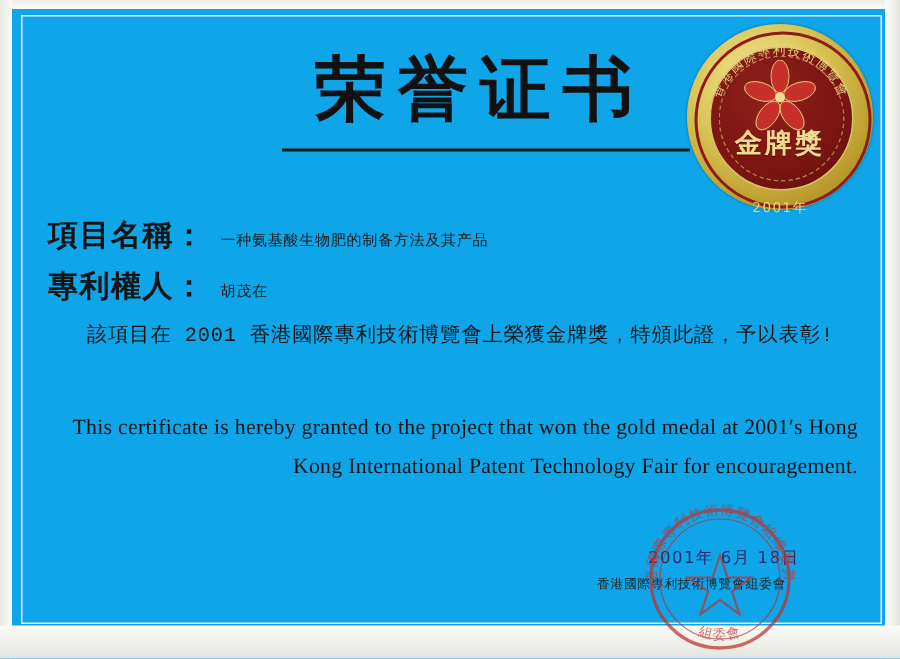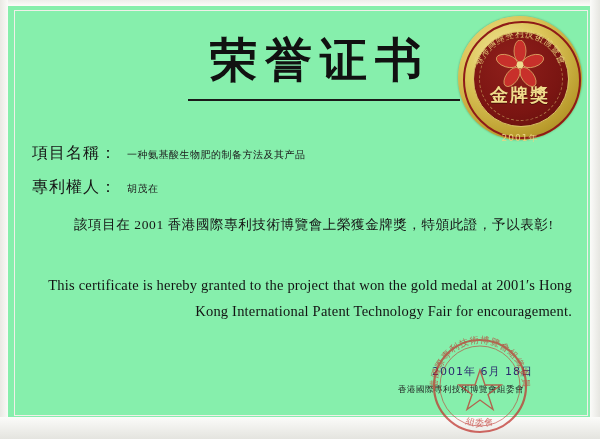--- a/index.html
+++ b/index.html
@@ -11,21 +11,21 @@
     height: 439px;
     overflow: hidden;
     font-family: "Liberation Serif", serif;
     background: #ffffff;
   }
 
   #certificate {
     position: relative;
     width: 600px;
     height: 439px;
-    background: #86efac;
+    background: #0ea5e9;
     overflow: hidden;
   }
 
   
   .scan-edge-left {
     position: absolute;
     left: 0; top: 0;
     width: 8px; height: 439px;
     background: linear-gradient(to right, #e9e9e4, #fafaf7);
   }
@@ -162,43 +162,43 @@
   }
 
   
   .field-row {
     position: absolute;
     left: 32px;
     white-space: nowrap;
   }
   .field-label {
     font-family: "DejaVu Sans", "Liberation Sans", sans-serif;
-    font-size: 16px;
-    font-weight: normal;
+    font-size: 20px;
+    font-weight: bold;
     color: #151515;
     letter-spacing: 1px;
     text-align: center;
   }
   .field-value {
     font-family: "DejaVu Sans", "Liberation Sans", sans-serif;
     font-size: 10px;
     color: #1b1b1b;
     letter-spacing: 0.5px;
     margin-left: 6px;
   }
   #row-project { top: 143px; }
   #row-patentee { top: 177px; }
 
   
   .body-cn {
     position: absolute;
-    left: 40px;
+    left: 24px;
     top: 209px;
     width: 538px;
-    font-family: Liberation Serif, serif;
+    font-family: Liberation Mono, monospace;
     font-size: 13.5px;
     line-height: 32px;
     color: #151515;
     text-indent: 34px;
     letter-spacing: 0.6px;
   }
   .body-en {
     position: absolute;
     left: 32px;
     top: 272px;

